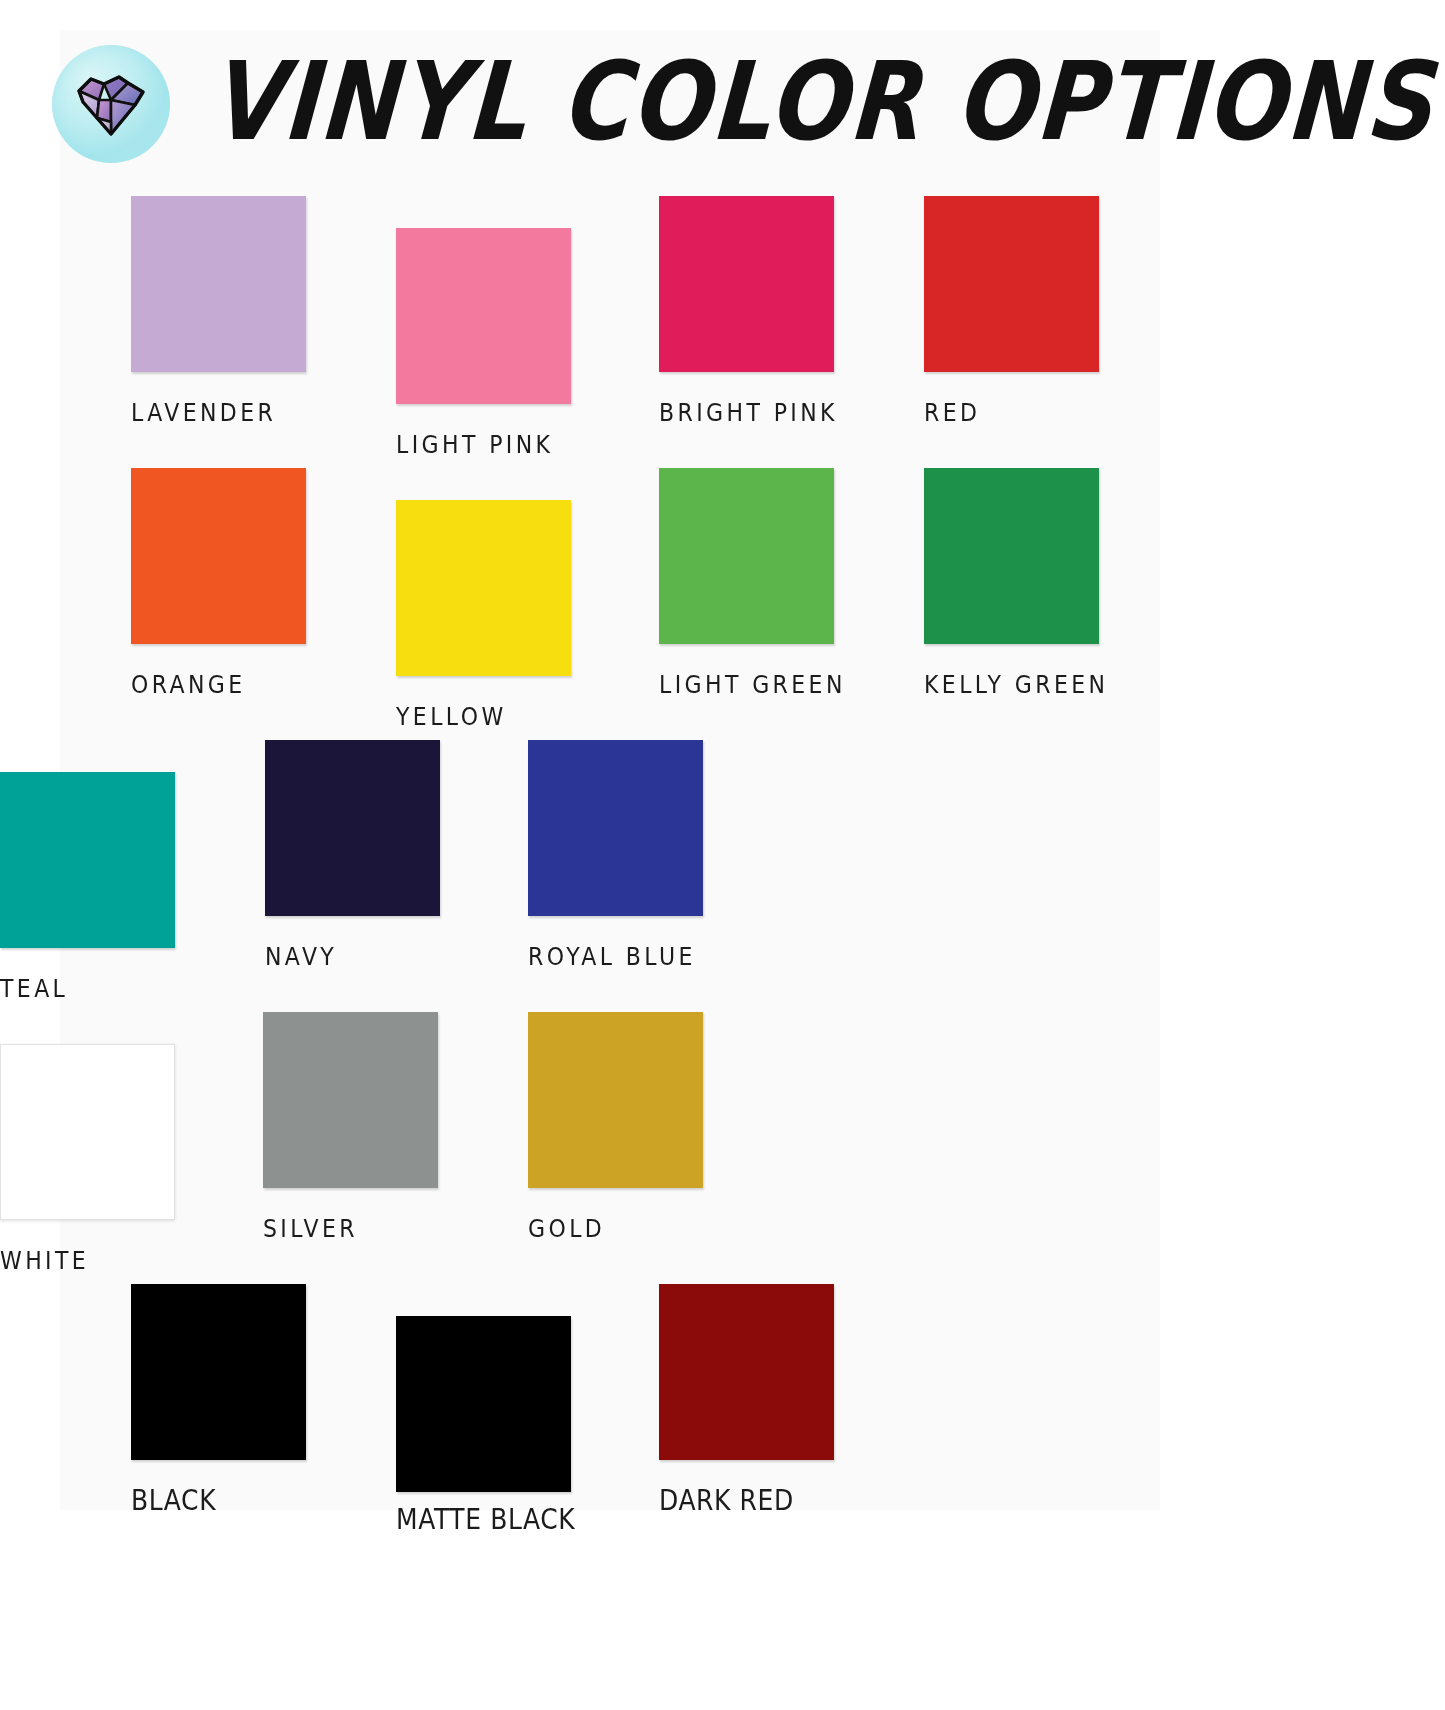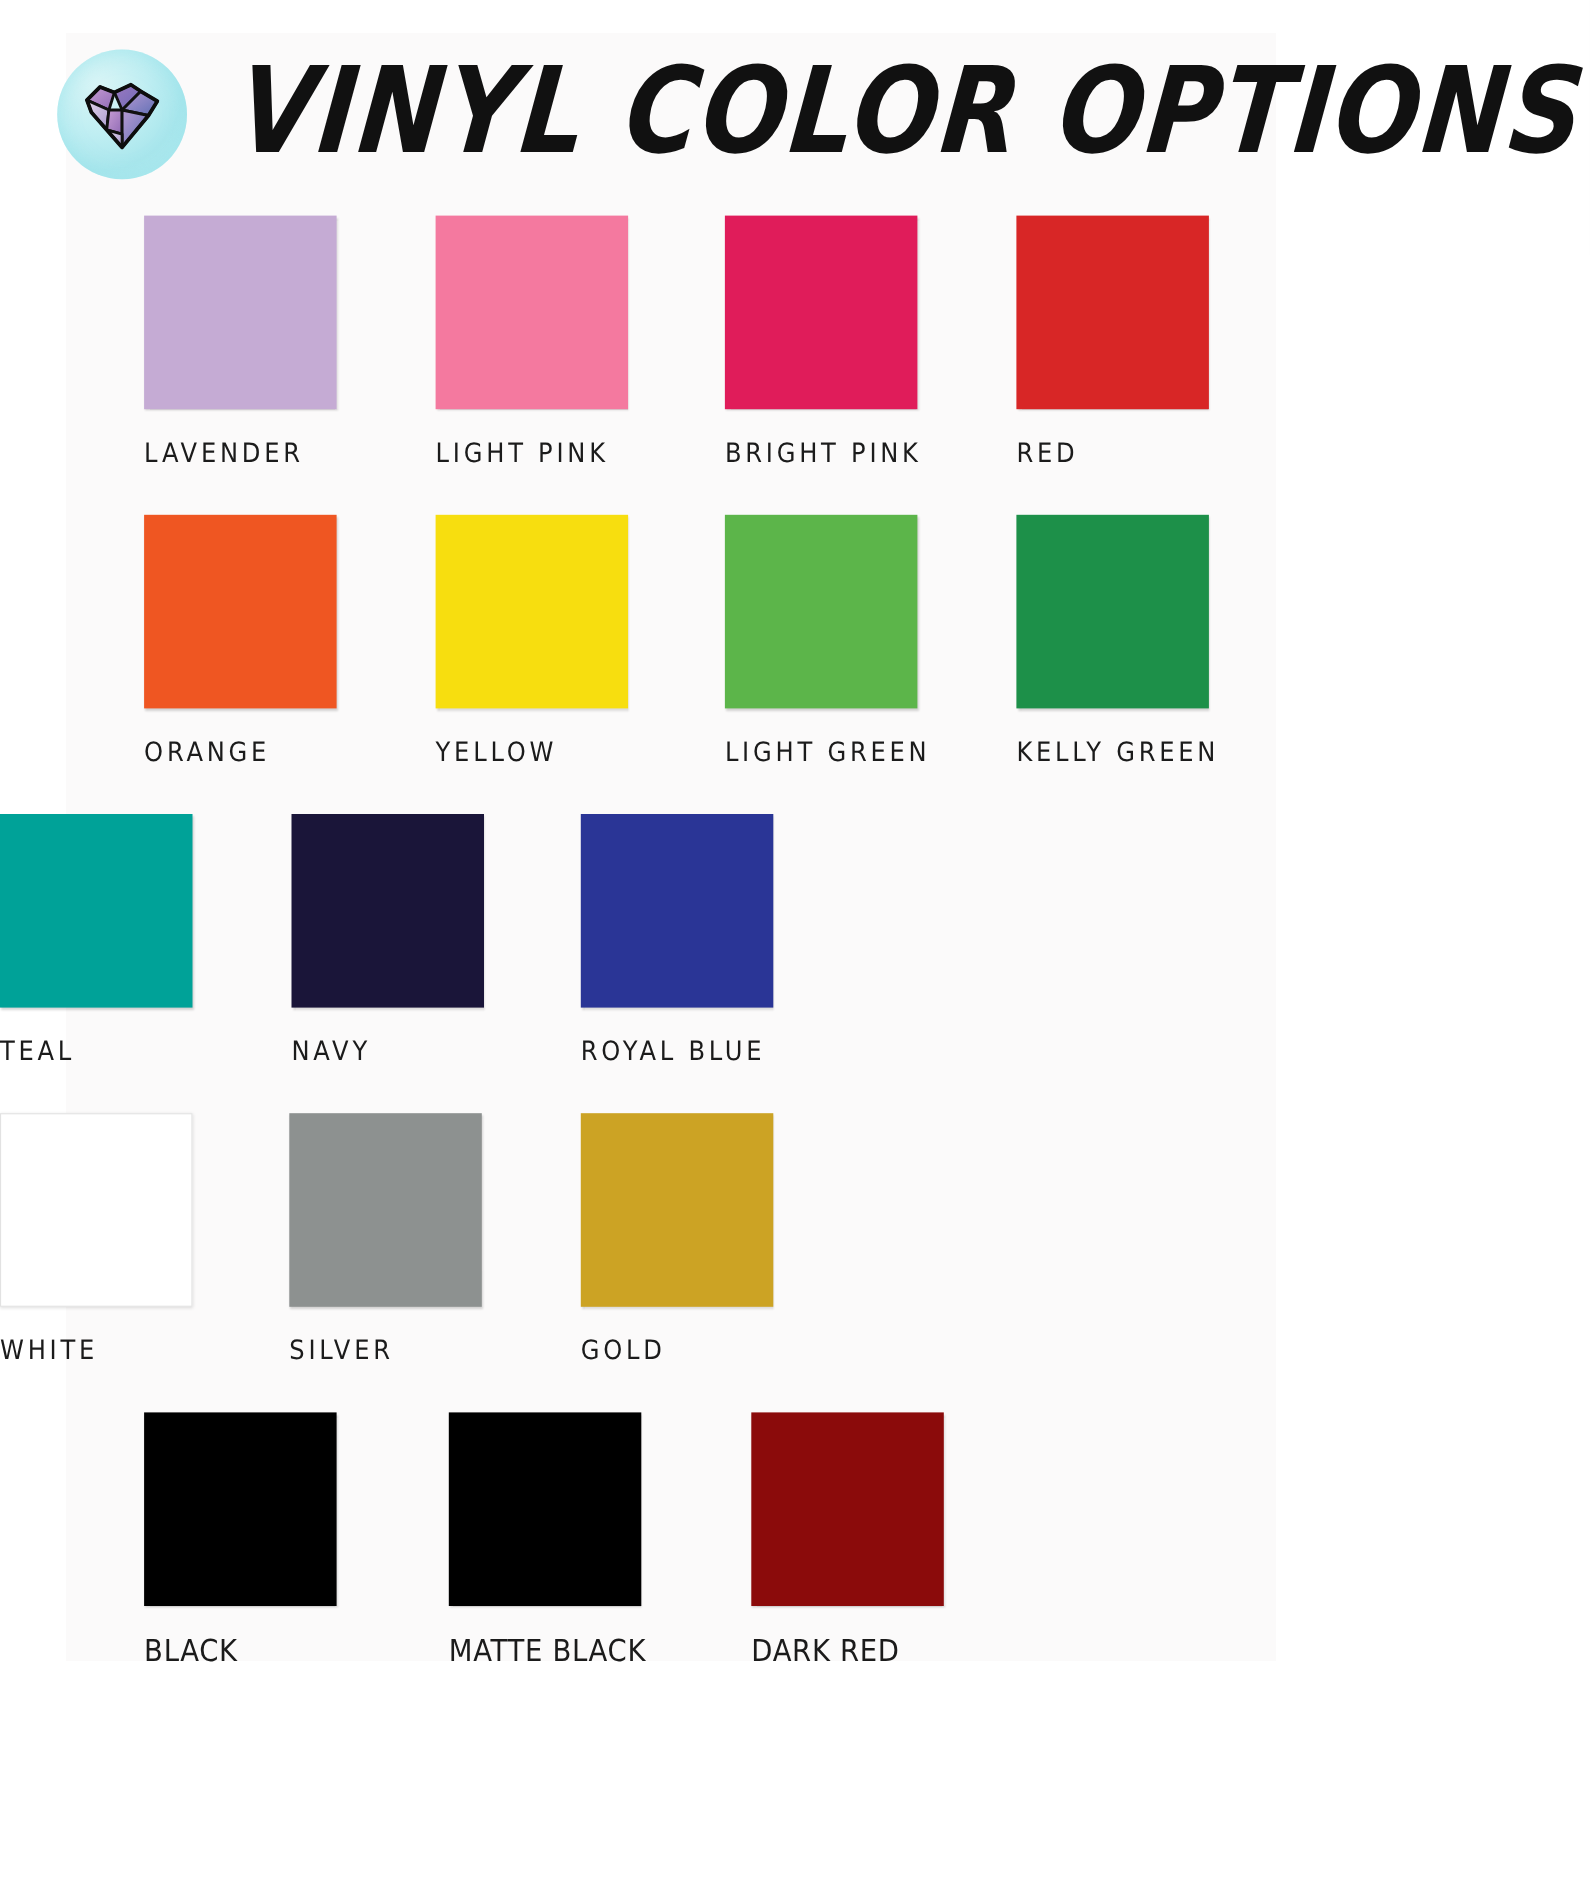--- a/index.html
+++ b/index.html
@@ -100,21 +100,21 @@
     position: relative;
     width: 265px;
     margin-left: 0;
     display: flex;
     flex-direction: column;
     align-items: flex-start;
   }
 
   
   .cell.c0 { margin-left: 131px; }
-  .cell.c1 { margin-left: 0px; }
+  .cell.c1 { margin-left: 0px; margin-top: 32px; }
   .cell.c2 { margin-left: -2px; }
   .cell.c3 { margin-left: 0px; }
 
   .swatch-wrap {
     position: relative;
     width: 175px;
     height: 176px;
   }
 
   .swatch {
@@ -168,21 +168,21 @@
     font-weight: 400;
     letter-spacing: 3.4px;
     text-align: center;
     white-space: nowrap;
     transform: scaleY(1.1);
   }
   .label.muted { color: #3b3238; }
   .label.tight { letter-spacing: 0.6px; font-size: 25px; }
 
   
-  .row.last { height: 250px; gap: 12px; }
+  .row.last { height: 250px; }
   .row.last .swatch-wrap { height: 172px; }
   .row.last .label { margin-top: 30px; }
 </style>
 </head>
 <body>
 
 <div id="page">
 
   <div class="backdrop"></div>
 

